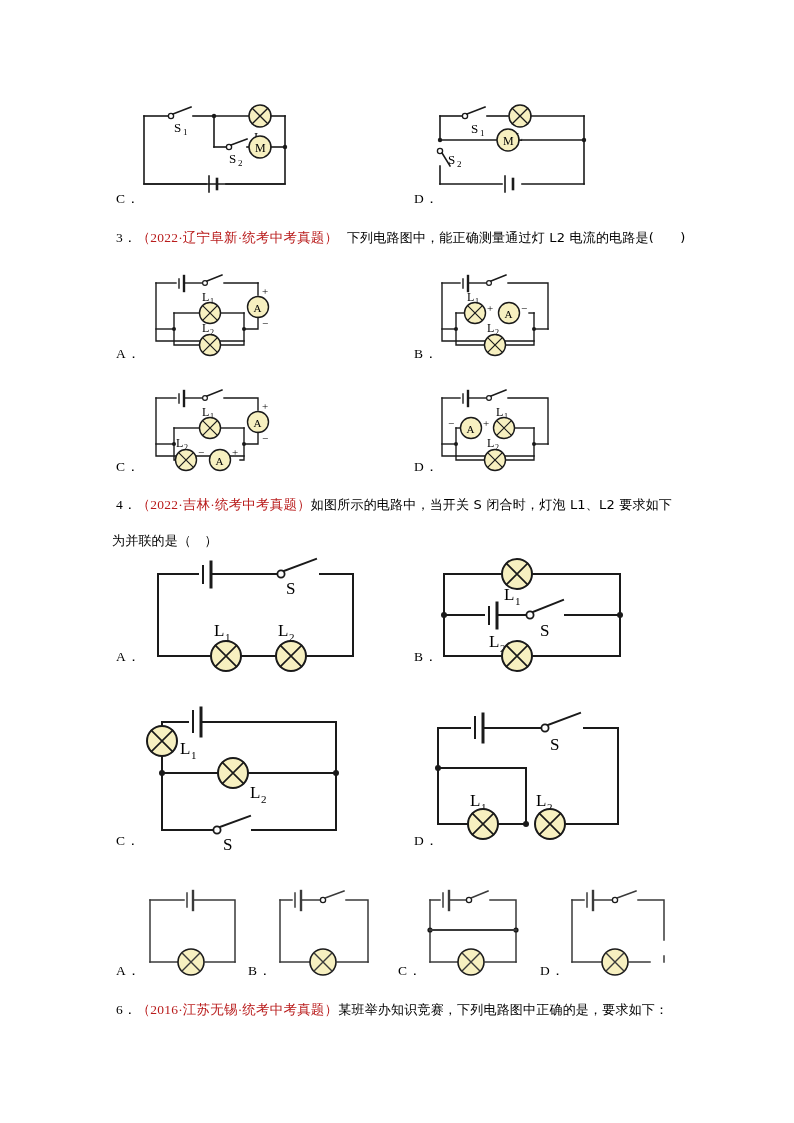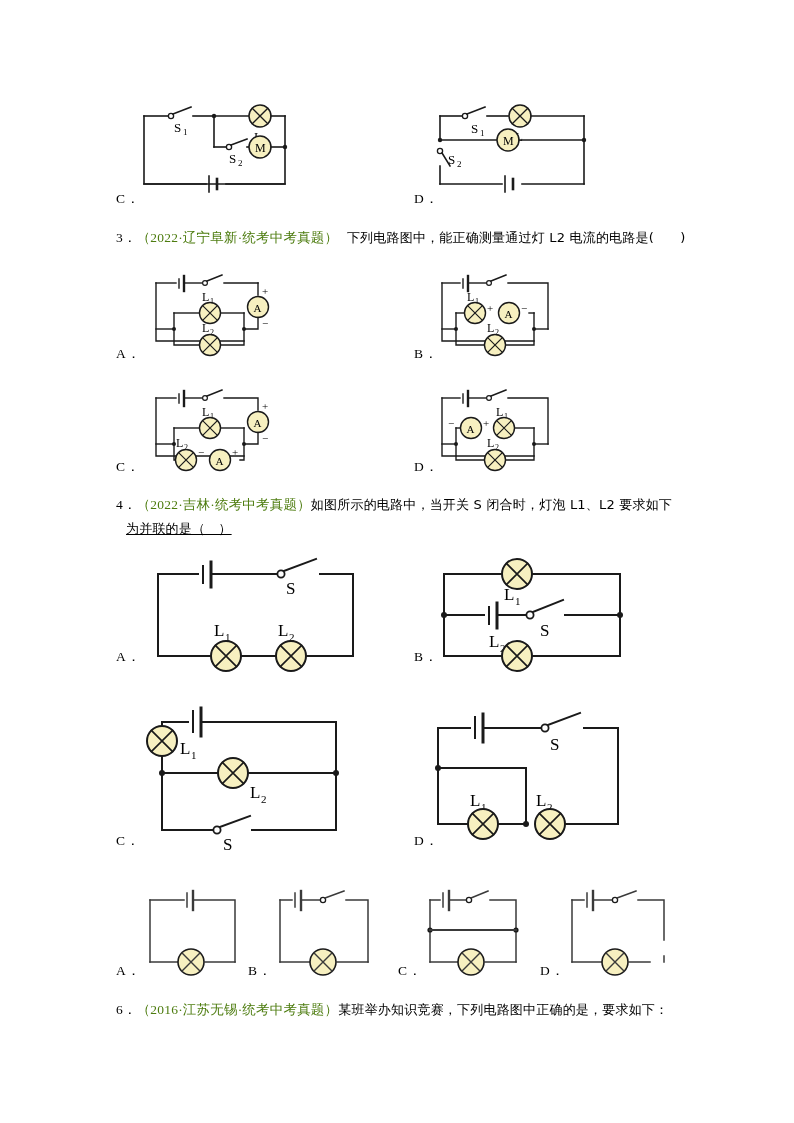--- a/index.html
+++ b/index.html
@@ -11,22 +11,22 @@
     overflow:hidden;
   }
   .page{position:relative;width:794px;height:1123px;}
   .qline{
     position:absolute;
     font-size:13.5px;
     line-height:21px;
     white-space:nowrap;
     letter-spacing:0.2px;
   }
-  .src{color:#4d7c0f;}
-  .cn{font-family:"DejaVu Sans","Liberation Sans",sans-serif;font-size:13px;}
+  .src{color:#b91c1c;}
+  .cn{font-family:"DejaVu Sans","Liberation Sans",sans-serif;font-size:13px;margin-top:12px;}
   .opt{
     position:absolute;
     font-size:13.5px;
     font-family:"Liberation Serif",serif;
     letter-spacing:1px;
   }
   .fig{position:absolute;}
   svg{display:block;overflow:visible;}
   .wire{stroke:#1a1a1a;fill:none;stroke-linecap:square;}
   .wire-thin{stroke:#3a3a3a;fill:none;stroke-linecap:square;}
@@ -268,21 +268,21 @@
       <path class="wire" stroke-width="1.4" d="M22 64 L22 80 L50 80"></path>
       <circle class="bulbc" cx="61" cy="80" r="10.5" stroke-width="1.4"></circle>
       <path class="wire" stroke-width="1.2" d="M53.6 72.6 L68.4 87.4 M68.4 72.6 L53.6 87.4"></path>
       <path class="wire" stroke-width="1.4" d="M72 80 L100 80 L100 64"></path>
     </svg>
   </div>
 
   <div class="qline" style="left:116px;top:494px;">
     <span>4</span><span>．</span><span class="src">（2022·吉林·统考中考真题）</span><span class="cn">如图所示的电路中，当开关 S 闭合时，灯泡 L1、L2 要求如下</span>
   </div>
-  <div class="qline cn" style="left:126px;top:518px;text-decoration:underline;">为并联的是（　）</div>
+  <div class="qline cn" style="left:112px;top:518px;">为并联的是（　）</div>
 
   <div class="opt" style="left:116px;top:648px;">A．</div>
   <div class="fig" style="left:148px;top:552px;">
     <svg width="220" height="115" viewBox="0 0 220 115">
       <path class="wire" stroke-width="2" d="M10 22 L10 104"></path>
       <path class="wire" stroke-width="2" d="M10 22 L50 22"></path>
       <path class="wire" stroke-width="2" d="M55 14 L55 31"></path>
       <path class="wire" stroke-width="3" d="M63 10 L63 35"></path>
       <path class="wire" stroke-width="2" d="M63 22 L128 22"></path>
       <circle cx="133" cy="22" r="3.6" fill="#fff" stroke="#1a1a1a" stroke-width="1.8"></circle>

